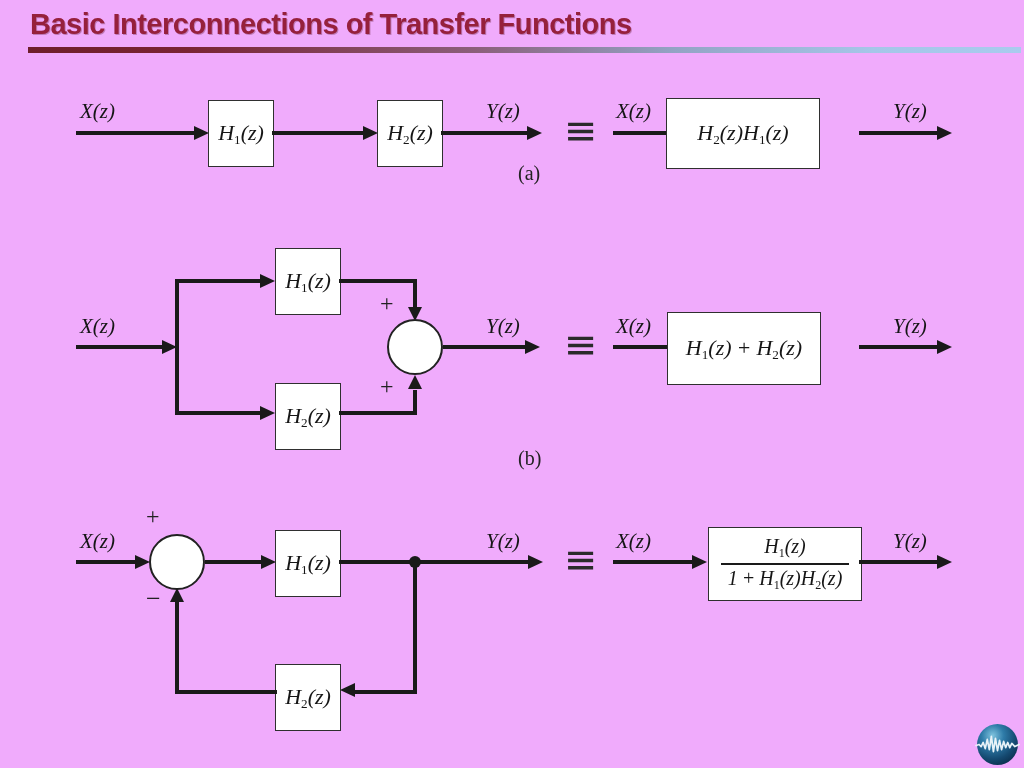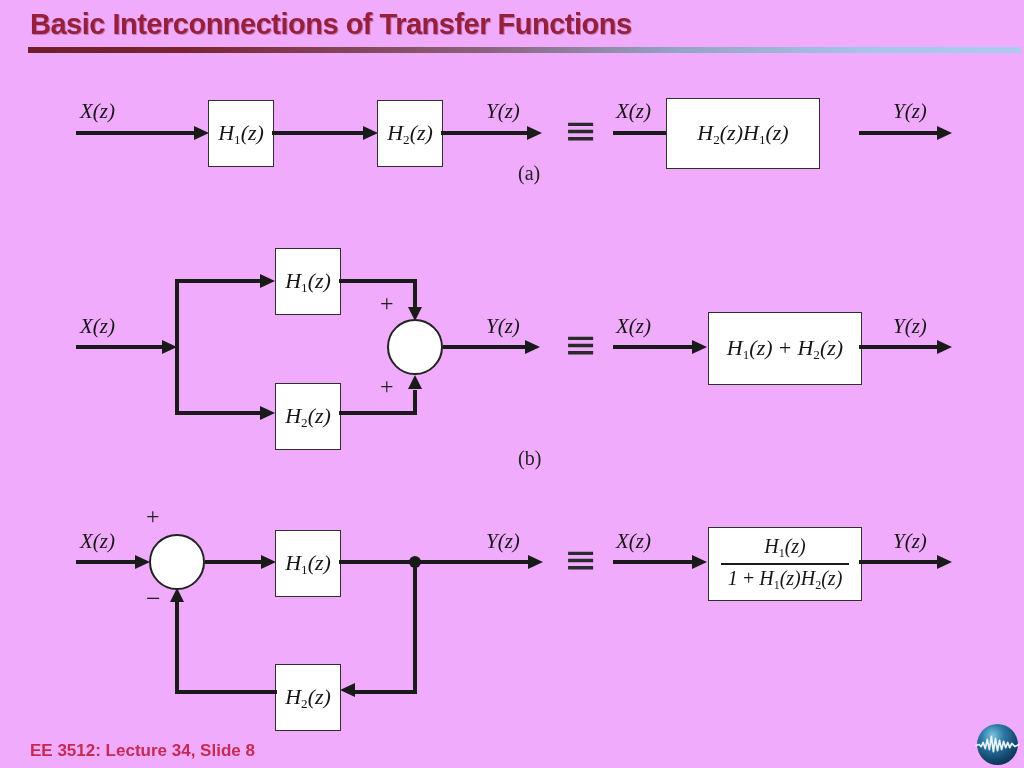--- a/index.html
+++ b/index.html
@@ -117,21 +117,21 @@
     <div class="ah-r" style="left:525px;top:340px"></div>
     <span class="m" style="left:486px;top:314px">Y(z)</span>
     <span class="caption" style="left:518px;top:447px">(b)</span>
 
     <span class="equiv" style="left:564px;top:324px">≡</span>
 
     <span class="m" style="left:616px;top:314px">X(z)</span>
     <div class="hline" style="left:613px;top:345px;width:80px"></div>
     <div class="ah-r" style="left:692px;top:340px"></div>
 
-    <div class="box" style="left:708px;top:312px;width:152px;height:71px">
+    <div class="box" style="left:667px;top:312px;width:152px;height:71px">
       <span class="m2"><span>H</span><span class="msub">1</span><span>(z)</span><span style="margin:0 5px">+</span><span>H</span><span class="msub">2</span><span>(z)</span></span>
     </div>
 
     <div class="hline" style="left:859px;top:345px;width:79px"></div>
     <div class="ah-r" style="left:937px;top:340px"></div>
     <span class="m" style="left:893px;top:314px">Y(z)</span>
   </div>
 
   <div>
     <span class="sign" style="left:146px;top:504px">+</span>
@@ -178,21 +178,20 @@
         <span class="fracbar"></span>
         <span class="m2"><span>1</span><span style="margin:0 4px">+</span><span>H</span><span class="msub">1</span><span>(z)</span><span>H</span><span class="msub">2</span><span>(z)</span></span>
       </span>
     </div>
 
     <div class="hline" style="left:859px;top:560px;width:79px"></div>
     <div class="ah-r" style="left:937px;top:555px"></div>
     <span class="m" style="left:893px;top:529px">Y(z)</span>
   </div>
 
-  <div class="footer">EE 3512: Lecture 34, Slide 8</div>
 
   <svg class="logo" viewBox="0 0 44 44">
     <defs>
       <radialGradient id="globeGrad" cx="38%" cy="28%" r="78%">
         <stop offset="0%" stop-color="#7FC3DE"></stop>
         <stop offset="35%" stop-color="#2E7BA8"></stop>
         <stop offset="75%" stop-color="#14486F"></stop>
         <stop offset="100%" stop-color="#0C2F4D"></stop>
       </radialGradient>
     </defs>

